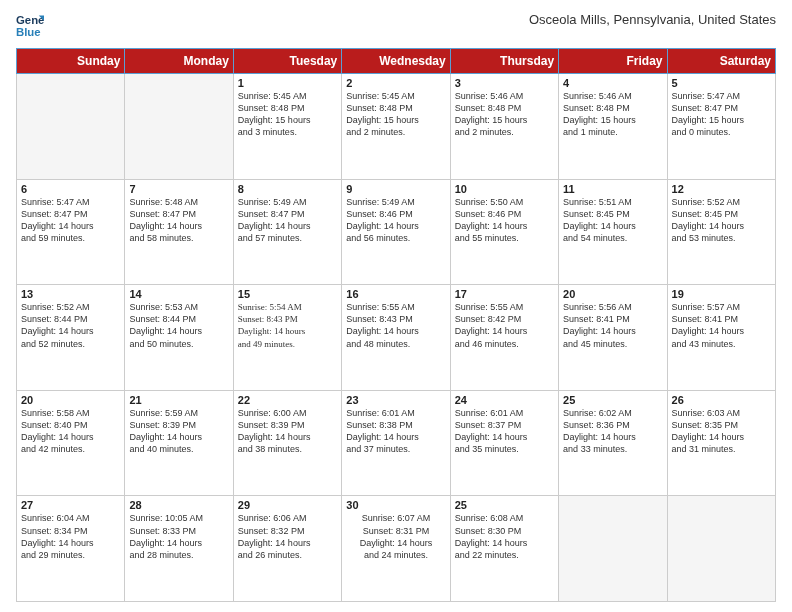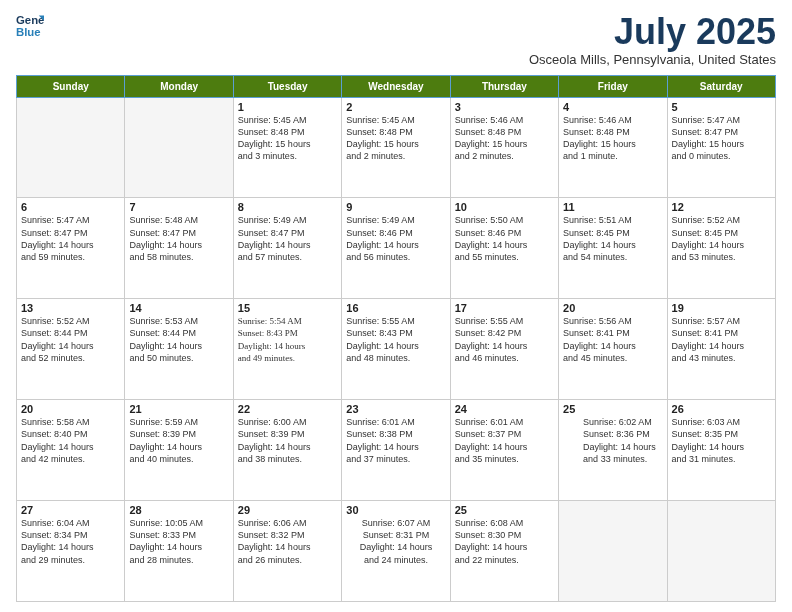--- a/index.html
+++ b/index.html
@@ -46,26 +46,26 @@
       color: #333;
     }
     .calendar {
       flex: 1;
       border: 1px solid #ccc;
       border-collapse: collapse;
       width: 100%;
       table-layout: fixed;
     }
     .calendar th {
-      background: #4d7c0f;
+      background: #b91c1c;
       color: #fff;
-      font-size: 10px;
+      font-size: 12px;
       font-weight: bold;
       padding: 5px 4px;
-      text-align: center;
+      text-align: right;
       border: 1px solid #5a9fd4;
     }
     .calendar td {
       border: 1px solid #ccc;
       vertical-align: top;
       padding: 3px 4px;
       font-size: 9.5px;
       color: #333;
       background: #fff;
     }
@@ -95,21 +95,20 @@
 <div class="container">
   <div class="header">
     <div class="logo">
       <svg class="logo-icon" viewBox="0 0 32 32">
         <text x="0" y="14" font-size="13" font-weight="bold" fill="#1a3a5c">General</text>
         <text x="0" y="27" font-size="13" font-weight="bold" fill="#2980b9">Blue</text>
         <polygon points="26,4 32,10 32,4" fill="#2980b9"></polygon>
       </svg>
     </div>
     <div class="title-block">
-      <div class="month-title">July 2025</div>
       <div class="location">Osceola Mills, Pennsylvania, United States</div>
     </div>
   </div>
 
   <table class="calendar">
     <thead>
       <tr>
         <th>Sunday</th>
         <th>Monday</th>
         <th>Tuesday</th>
@@ -292,21 +291,21 @@
           </td>
           <td>
             <span class="day-num">24</span>
             <div class="day-info" style="white-space: pre-line;">Sunrise: 6:01 AM
 Sunset: 8:37 PM
 Daylight: 14 hours
 and 35 minutes.</div>
           </td>
           <td>
             <span class="day-num">25</span>
-            <div class="day-info" style="white-space: pre-line; margin-left: 20px;">Sunrise: 6:02 AM
+            <div class="day-info" style="white-space: pre-line;">Sunrise: 6:02 AM
 Sunset: 8:36 PM
 Daylight: 14 hours
 and 33 minutes.</div>
           </td>
           <td>
             <span class="day-num">26</span>
             <div class="day-info" style="white-space: pre-line;">Sunrise: 6:03 AM
 Sunset: 8:35 PM
 Daylight: 14 hours
 and 31 minutes.</div>

